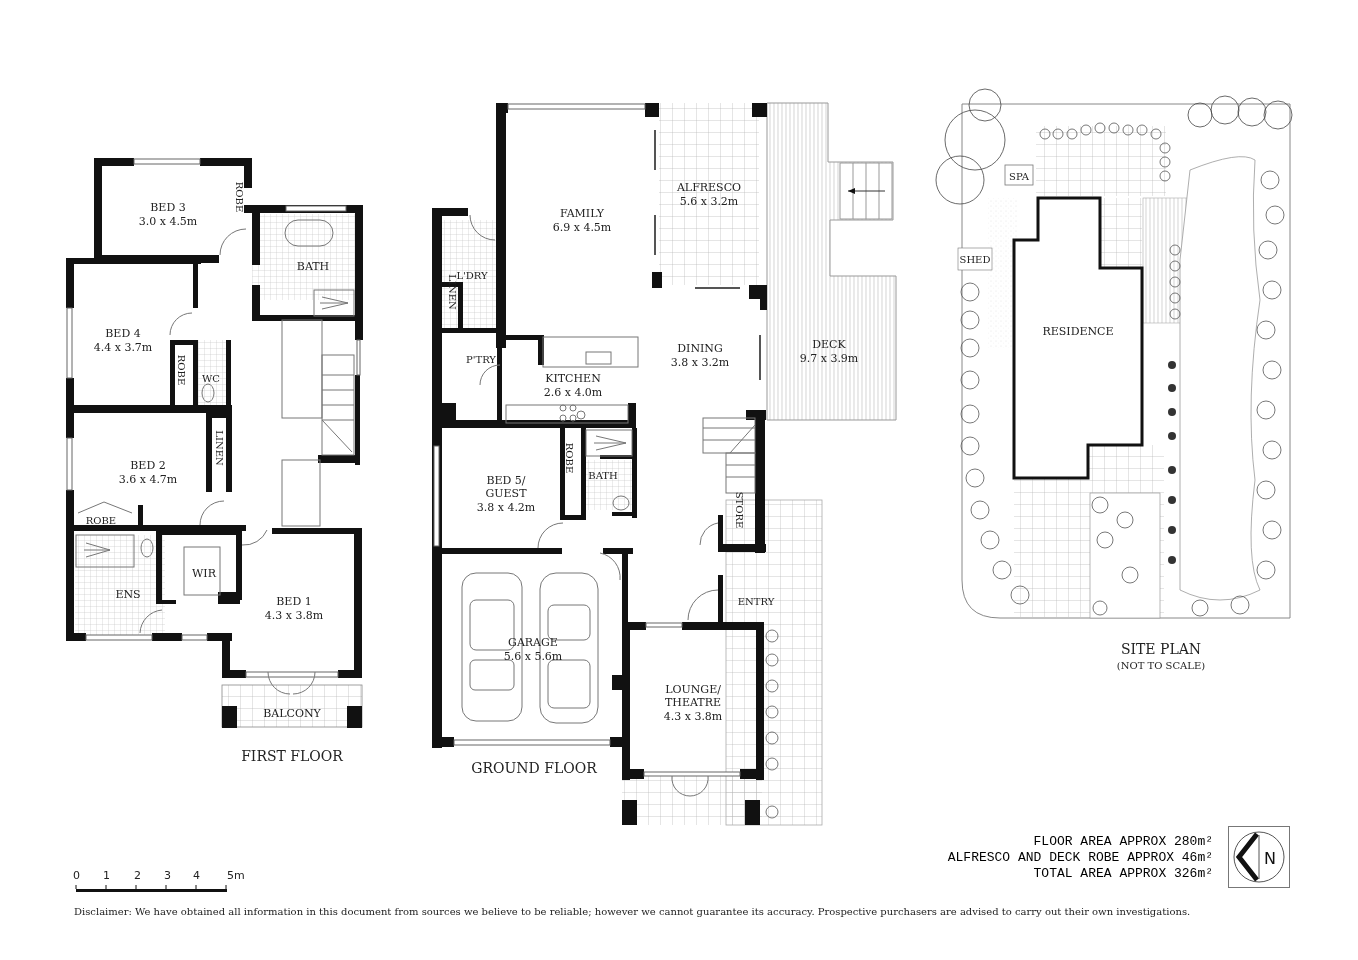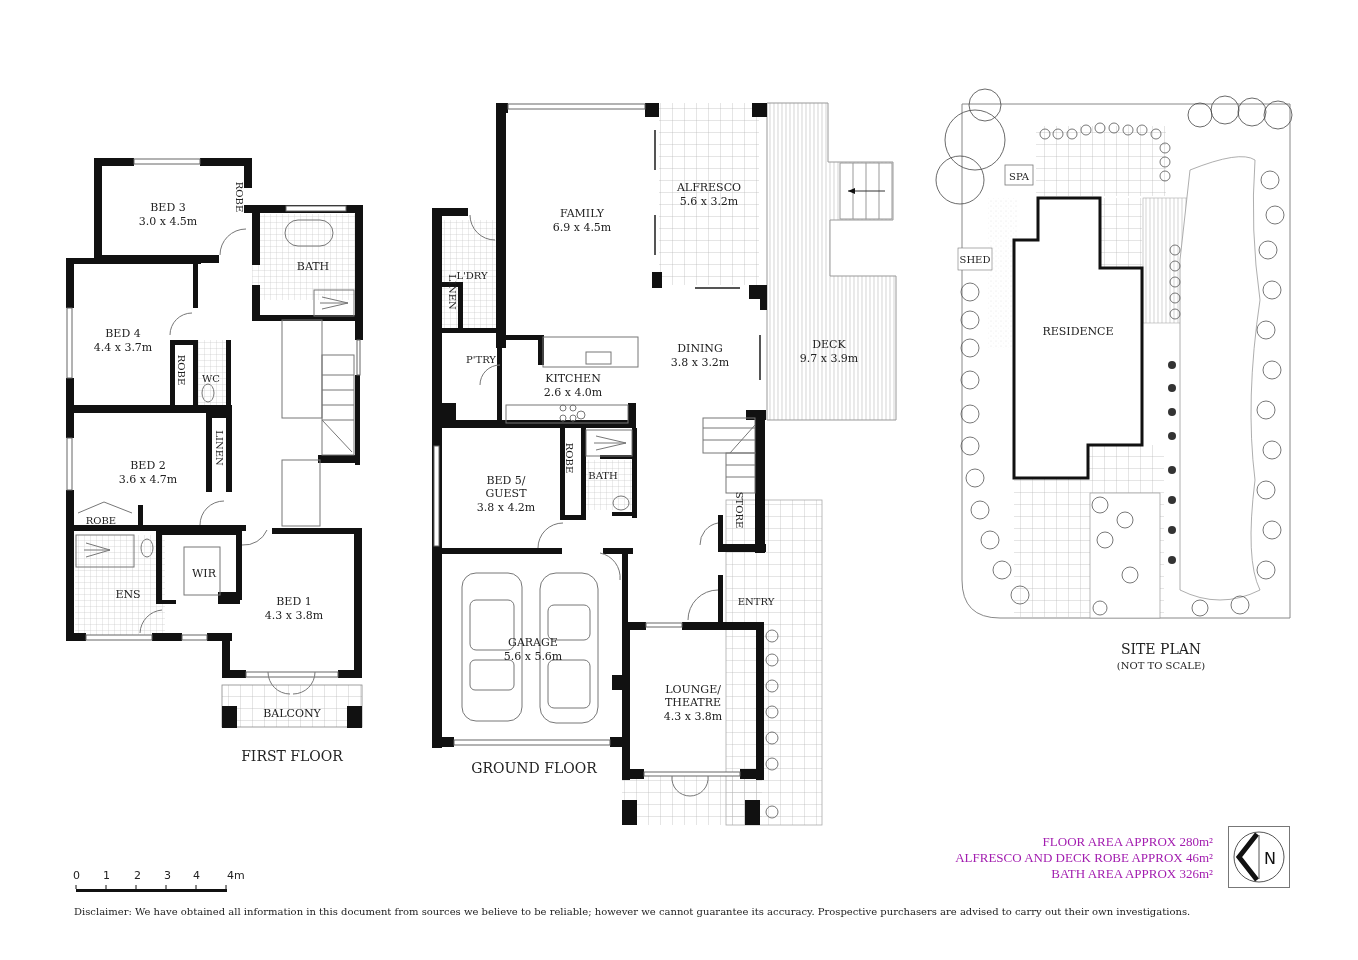--- a/index.html
+++ b/index.html
@@ -3,21 +3,21 @@
 <meta charset="utf-8">
 <style>
   html, body { margin: 0; padding: 0; background: #ffffff; }
   body { width: 1358px; height: 960px; position: relative; overflow: hidden;
          font-family: "DejaVu Serif", serif; color: #1a1a1a; }
   svg.plan { position: absolute; left: 0; top: 0; }
   .lbl { font-family: "DejaVu Serif", serif; font-size: 11px; fill: #222; text-anchor: middle; }
   .lbl-sm { font-family: "DejaVu Serif", serif; font-size: 10px; fill: #222; text-anchor: middle; }
   .title { font-family: "DejaVu Serif", serif; font-size: 14px; fill: #222; text-anchor: middle; }
   .area { position: absolute; right: 145px; top: 834px; text-align: right;
-          font-family: Liberation Serif, serif; font-size: 13px; line-height: 16px; color: #a21caf; }
+          font-family: Liberation Mono, monospace; font-size: 13px; line-height: 16px; color: #000000; }
   .disclaimer { position: absolute; left: 74px; top: 906px;
                 font-family: "DejaVu Serif", serif; font-size: 10px; color: #222; white-space: nowrap; }
   .scale-labels { position: absolute; left: 70px; top: 869px; width: 200px; height: 14px;
                   font-family: "DejaVu Sans", sans-serif; font-size: 11px; color: #222; }
   .scale-labels span { position: absolute; top: 0; }
   .compass { position: absolute; left: 1228px; top: 826px; width: 62px; height: 62px;
              border: 1px solid #777; box-sizing: border-box; background: #fff; }
 </style>
 </head>
 <body>
@@ -438,27 +438,27 @@
     </g>
   </g>
 </svg>
 
 <div class="scale-labels">
   <span style="left:3px">0</span>
   <span style="left:33px">1</span>
   <span style="left:64px">2</span>
   <span style="left:94px">3</span>
   <span style="left:123px">4</span>
-  <span style="left:157px">4m</span>
+  <span style="left:157px">5m</span>
 </div>
 
 <div class="area">
   <div>FLOOR AREA APPROX 280m²</div>
   <div>ALFRESCO AND DECK ROBE APPROX 46m²</div>
-  <div>BATH AREA APPROX 326m²</div>
+  <div>TOTAL AREA APPROX 326m²</div>
 </div>
 
 <div class="compass">
   <svg width="60" height="60" viewBox="0 0 60 60">
     <circle cx="30" cy="30" r="25" fill="none" stroke="#555" stroke-width="1"></circle>
     <path d="M28 7 L10 30 L28 53" fill="none" stroke="#111" stroke-width="5"></path>
     <line x1="30" y1="8" x2="30" y2="52" stroke="#555" stroke-width="1"></line>
     <text x="41" y="37" font-family="DejaVu Sans, sans-serif" font-size="16" fill="#111" text-anchor="middle">N</text>
   </svg>
 </div>

